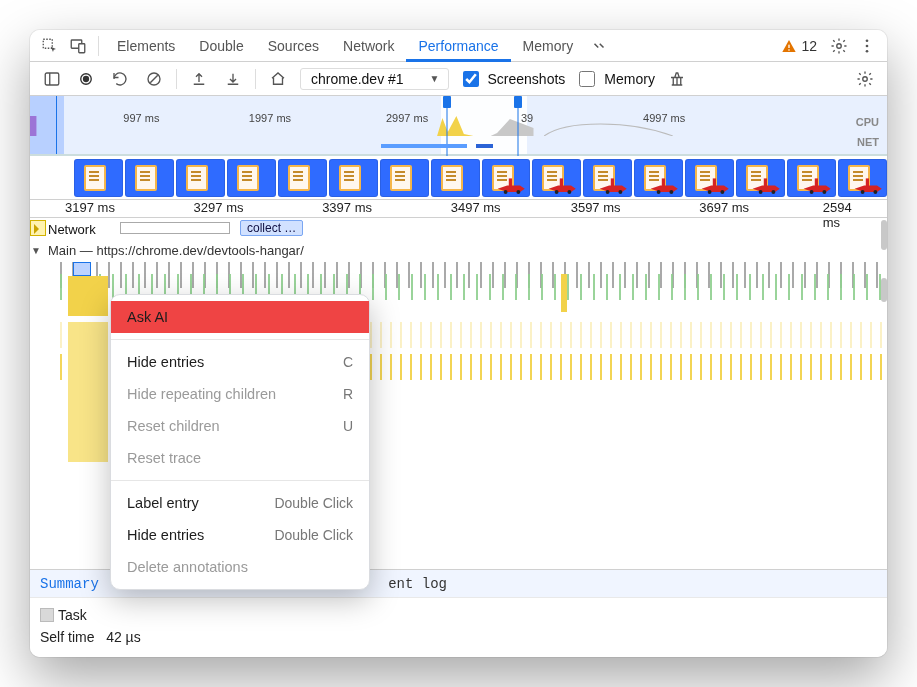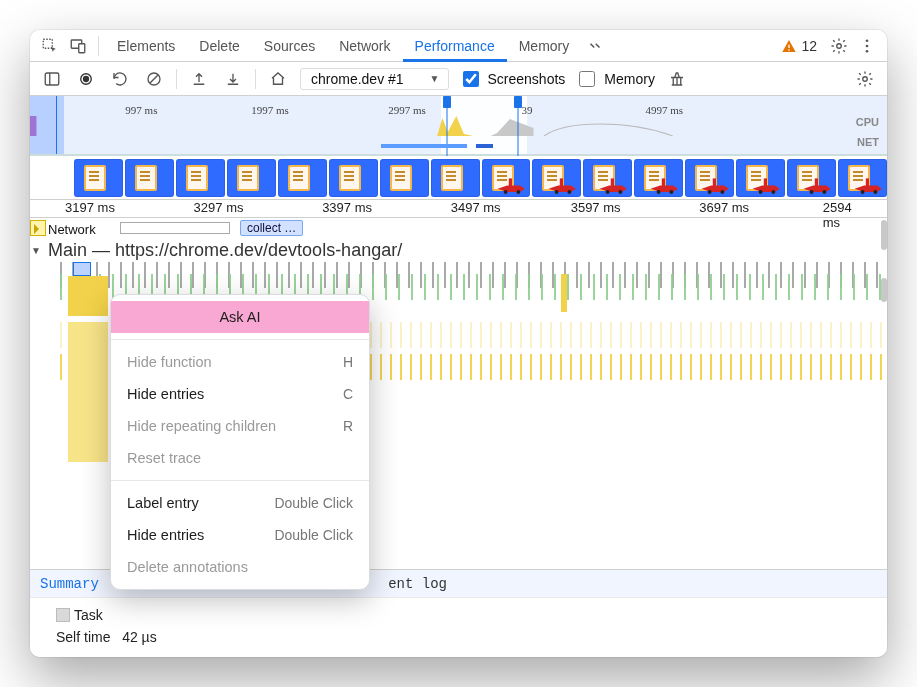--- a/index.html
+++ b/index.html
@@ -33,21 +33,21 @@
   .perfbar .sep { width:1px; height:20px; background:#ddd; }
   .perfbar .sel { display:flex; align-items:center; gap:26px; border:1px solid #ddd; border-radius:3px; height:22px; padding:0 8px 0 10px; }
   .perfbar .sel .tri { font-size:10px; color:#555; }
   .perfbar .chk { display:flex; align-items:center; gap:6px; }
   .perfbar input[type=checkbox]{ width:16px; height:16px; accent-color:#1a73e8; }
   .perfbar .grow { flex:1; }
 
   
   .overview { position:relative; height:60px; background:#e8f0fe; border-bottom: 2px solid #cdd; }
   .overview .ticks { position:absolute; top:0; left:0; right:0; height:14px; font-size:11px; color:#444; }
-  .overview .ticks span{ position:absolute; top:8px; transform:translateX(-50%);font-family:Liberation Serif, serif; }
+  .overview .ticks span{ position:absolute; top:16px; transform:translateX(-50%); }
   .overview .lbl { position:absolute; right:8px; font-size:11px; color:#888; font-weight:600;}
   .overview .selband { position:absolute; top:0; bottom:0; background:#cfe1ff; }
   .overview .waves { position:absolute; left:0; right:0; top:18px; height:22px; }
   .overview .playhead { position:absolute; top:0; bottom:0; width:1px; background:#1a73e8; }
   .overview .marker { position:absolute; top:0; width:8px; height:12px; background:#1a73e8; border-radius:1px; }
   .overview .marker::after{content:"";position:absolute;left:3px;top:12px;width:2px;height:48px;background:rgba(26,115,232,.5);}
   .overview .netline { position:absolute; bottom:6px; height:4px; background:#5a9dff; }
 
   
   .filmstrip { height: 44px; display:flex; gap:2px; padding:0 0 0 44px; overflow:hidden; border-bottom:1px solid #d0d0d0; }
@@ -70,21 +70,21 @@
   .tracks .scroll2 { position:absolute; right:0; top:60px; width:6px; height:24px; background:#c8c8c8; border-radius:3px; }
 
   .trackrow { display:flex; align-items:center; gap:4px; height:20px; }
   .trackrow.network { height:22px; position:relative;}
   .trackrow .tri { width:12px; text-align:center; color:#555; font-size:10px; }
   .trackrow .name { font-size:13px; color:#111; }
   .network .bar { position:absolute; top:4px; height:12px; border:1px solid #aaa; background:#fff; }
   .network .chip { position:absolute; top:2px; height:16px; border:1px solid #7aa6f2; background:#d1e1ff; color:#114; font-size:12px; padding:0 6px; border-radius:2px; }
   .network .tag { position:absolute; left:0; top:2px; height:16px; width:16px;border:1px solid #d2b200;background:#fff3b0; }
   .network .tag::before{content:"";position:absolute;left:3px;top:3px;border:5px solid transparent;border-left-color:#caa400;}
-  .mainlabel { padding-left: 2px; font-size:18px; color:#333;text-align:center; }
+  .mainlabel { padding-left: 2px; font-size:13px; color:#333;text-align:center; }
 
   .flame { position:relative; height:220px; overflow:hidden; margin-top:2px; }
   .flame .selblock { position:absolute; left:43px; top:0; width:18px; height:14px; background:#bcd3ff; border:1.5px solid #1a73e8;}
   .flame .stripe{
     position:absolute; left:30px; right:0; height:26px;
     background: repeating-linear-gradient(90deg,
       rgba(242,210,74,.9) 0 2px, transparent 2px 10px);
   }
   .flame .stripe.grn{
     background: repeating-linear-gradient(90deg,
@@ -100,33 +100,33 @@
       linear-gradient(#f2d24a,#f2d24a) 0 14px/100% 40px no-repeat,
       linear-gradient(#f8e488,#f8e488) 0 60px/100% 140px no-repeat;
   }
   .flame .singleY{ position:absolute; top:12px; height:38px; width:6px; background:#f2d24a; }
 
   
   .bottombar { position:absolute; left:0; right:0; bottom:0; height:88px; border-top:1px solid #d0d0d0; background:#fff; font-size:14px;}
   .bottombar .tabsrow { height:28px; display:flex; align-items:center; gap:18px; padding:0 10px; border-bottom:1px solid #e9e9e9; background:#f0f5ff;}
   .bottombar .tabsrow .t { color:#333;font-family:Liberation Mono, monospace; }
   .bottombar .tabsrow .t.active{ color:#1a73e8; }
-  .bottombar .body { padding:6px 26px; color:#222; }
+  .bottombar .body { padding:6px 10px; color:#222; }
   .bottombar .swatch { display:inline-block; width:14px; height:14px; background:#d9d9d9; border:1px solid #bbb; margin-right:4px; vertical-align:-2px;}
   .bottombar .row{ line-height:22px; }
 
   
   .menu {
     position:absolute; left:80px; top:264px; width:260px;
     background:#fff; border:1px solid #dadce0; border-radius:10px;
     box-shadow:0 10px 30px rgba(0,0,0,.25); padding:6px 0; font-size:14.5px;
     z-index:20;
   }
   .menu .item { display:flex; justify-content:space-between; align-items:center; height:32px; padding:0 16px; color:#1d1d1d; }
-  .menu .item.hl { background:#f9a8d4;justify-content:center; }
+  .menu .item.hl { background:#ef4444; }
   .menu .item.dis { color:#9a9a9a; }
   .menu .hr { height:1px; background:#e6e6e6; margin:6px 0; }
   .menu .kb { color:#777; font-size:14px; }
 
   
   svg.i { width:18px; height:18px; display:block; }
 </style>
 </head>
 <body>
 
@@ -141,21 +141,21 @@
     </div>
     <div class="iconbtn">
       <svg class="i" viewBox="0 0 24 24" fill="none" stroke="currentColor" stroke-width="1.8">
         <rect x="3" y="4" width="14" height="11" rx="1"></rect>
           <rect x="13" y="9" width="8" height="12" rx="1" fill="#fff"></rect>
       </svg>
     </div>
     <div style="width:1px;height:20px;background:#ddd;margin:0 6px"></div>
 
     <div class="tab">Elements</div>
-    <div class="tab">Delete</div>
+    <div class="tab">Double</div>
     <div class="tab">Sources</div>
     <div class="tab">Network</div>
     <div class="tab active">Performance</div>
     <div class="tab">Memory</div>
 
     <div class="iconbtn">
       <svg class="i" viewBox="0 0 24 24" stroke="currentColor" stroke-width="2" fill="none">
           <path d="M6 9l5 5M13 9l5 5"></path>
         </svg>
     </div>
@@ -447,31 +447,31 @@
       <div class="row"><span>Self time</span>&nbsp;&nbsp;&nbsp;<span>42 µs</span></div>
     </div>
   </div>
 
   <div class="menu" id="ctxmenu">
       <div class="item hl">
         <span>Ask AI</span>
         <span class="kb"></span>
       </div>
       <div class="hr"></div>
-      <div class="item dis">
-        <span>Hide function</span>
-        <span class="kb">H</span>
-      </div>
       <div class="item">
         <span>Hide entries</span>
         <span class="kb">C</span>
       </div>
       <div class="item dis">
         <span>Hide repeating children</span>
         <span class="kb">R</span>
+      </div>
+      <div class="item dis">
+        <span>Reset children</span>
+        <span class="kb">U</span>
       </div>
       <div class="item dis">
         <span>Reset trace</span>
         <span class="kb"></span>
       </div>
       <div class="hr"></div>
       <div class="item">
         <span>Label entry</span>
         <span class="kb">Double Click</span>
       </div>

